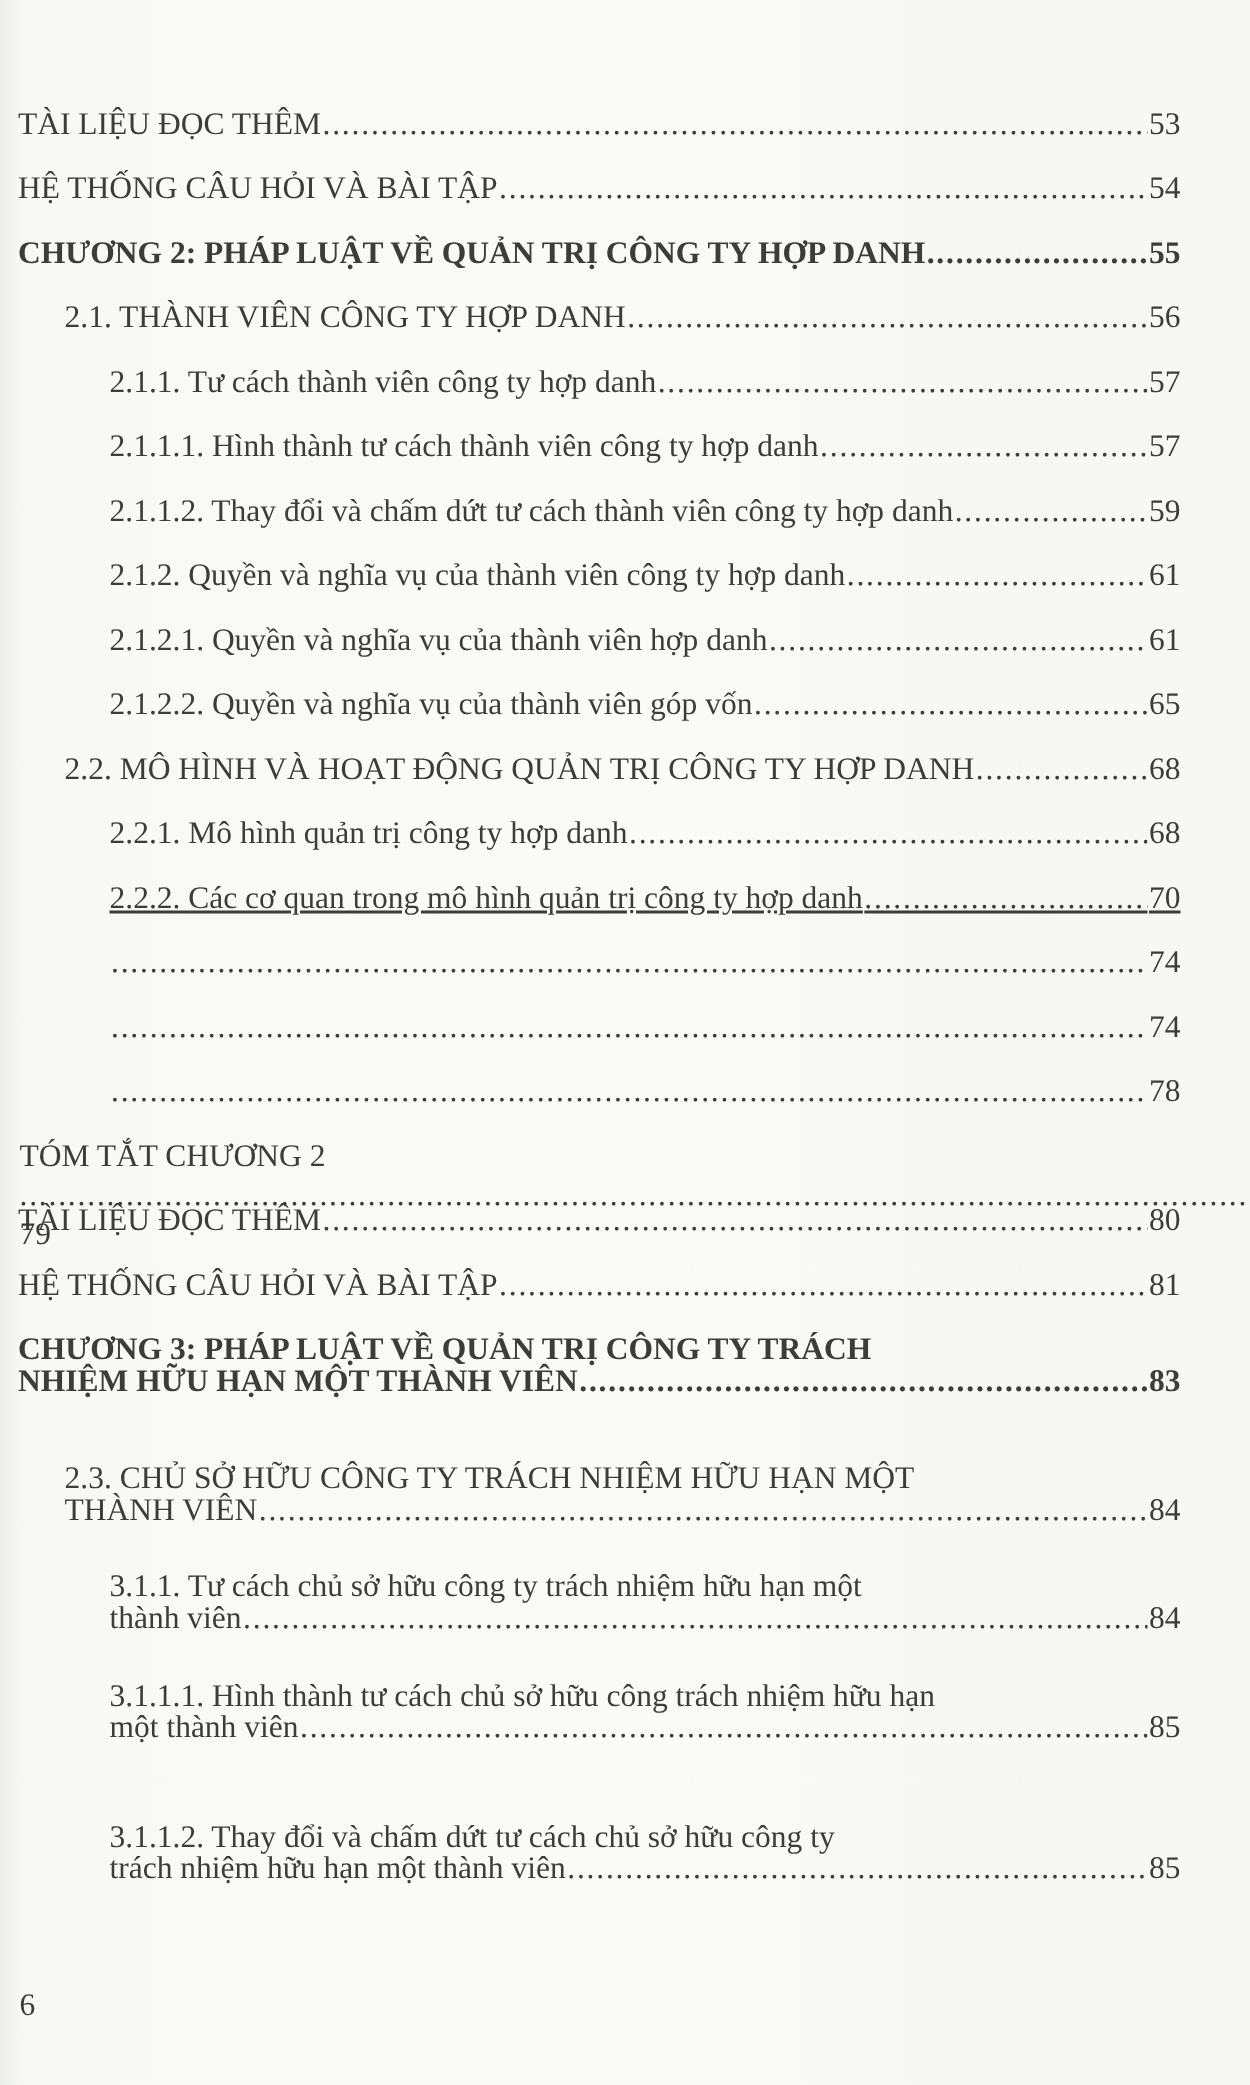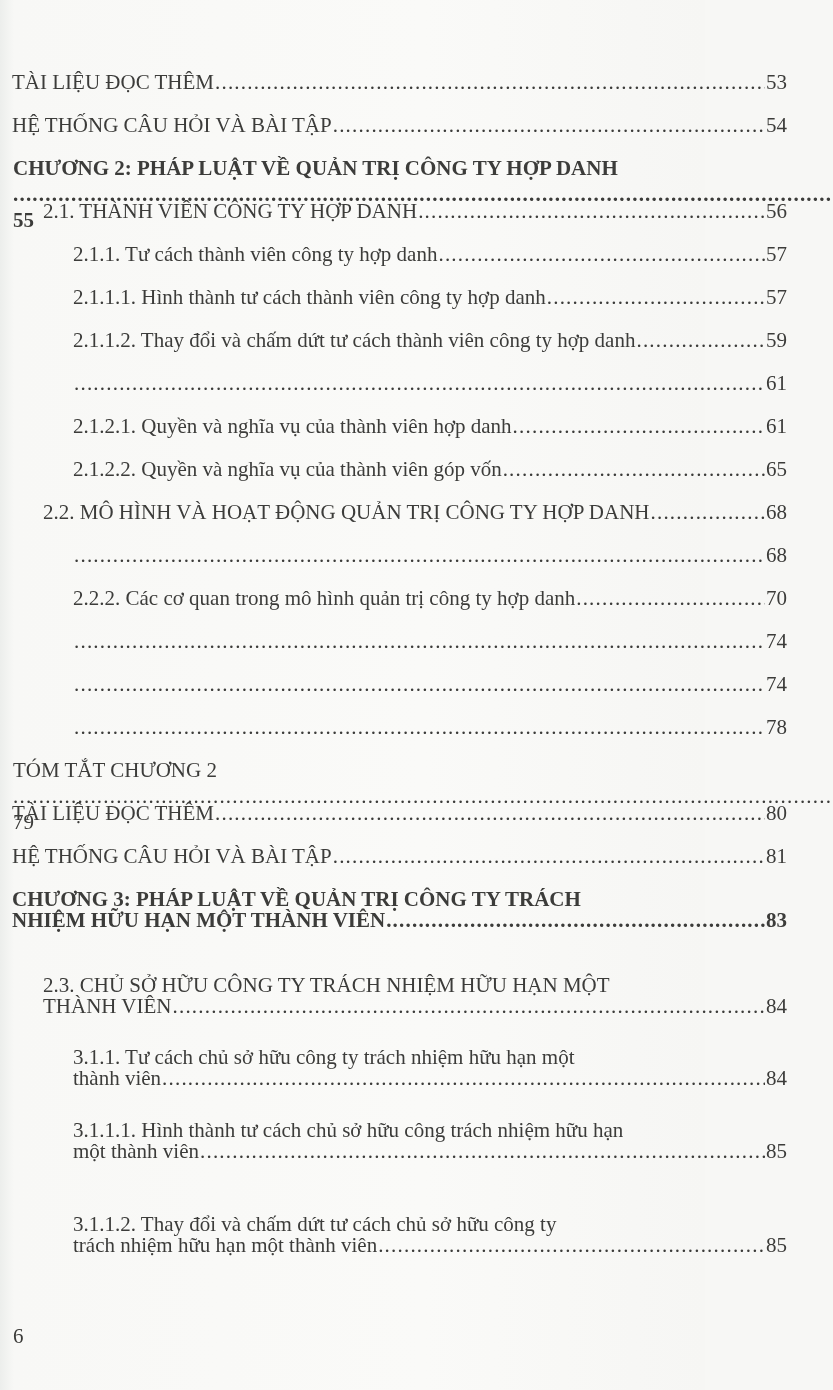--- a/index.html
+++ b/index.html
@@ -50,21 +50,21 @@
         </div>
       </div>
       <div class="entry">
         <div class="line lvl0" style="top: 112px;">
           <span class="label">HỆ THỐNG CÂU HỎI VÀ BÀI TẬP</span>
           <span class="leader"></span>
           <span class="page-num">54</span>
         </div>
       </div>
       <div class="entry bold">
-        <div class="line lvl0" style="top: 155px; flex-direction: column;">
+        <div class="line lvl0" style="top: 155px;">
           <span class="label">CHƯƠNG 2: PHÁP LUẬT VỀ QUẢN TRỊ CÔNG TY HỢP DANH</span>
           <span class="leader"></span>
           <span class="page-num">55</span>
         </div>
       </div>
       <div class="entry">
         <div class="line lvl1" style="top: 198px;">
           <span class="label">2.1. THÀNH VIÊN CÔNG TY HỢP DANH</span>
           <span class="leader"></span>
           <span class="page-num">56</span>
@@ -86,20 +86,21 @@
       </div>
       <div class="entry">
         <div class="line lvl2" style="top: 327px; font-family: Liberation Serif, serif;">
           <span class="label">2.1.1.2. Thay đổi và chấm dứt tư cách thành viên công ty hợp danh</span>
           <span class="leader"></span>
           <span class="page-num">59</span>
         </div>
       </div>
       <div class="entry">
         <div class="line lvl2" style="top: 370px;">
+          <span class="label">2.1.2. Quyền và nghĩa vụ của thành viên công ty hợp danh</span>
           <span class="leader"></span>
           <span class="page-num">61</span>
         </div>
       </div>
       <div class="entry">
         <div class="line lvl2" style="top: 413px;">
           <span class="label">2.1.2.1. Quyền và nghĩa vụ của thành viên hợp danh</span>
           <span class="leader"></span>
           <span class="page-num">61</span>
         </div>
@@ -113,26 +114,27 @@
       </div>
       <div class="entry">
         <div class="line lvl1" style="top: 499px;">
           <span class="label">2.2. MÔ HÌNH VÀ HOẠT ĐỘNG QUẢN TRỊ CÔNG TY HỢP DANH</span>
           <span class="leader"></span>
           <span class="page-num">68</span>
         </div>
       </div>
       <div class="entry">
         <div class="line lvl2" style="top: 542px;">
+          <span class="label">2.2.1. Mô hình quản trị công ty hợp danh</span>
           <span class="leader"></span>
           <span class="page-num">68</span>
         </div>
       </div>
       <div class="entry">
-        <div class="line lvl2" style="top: 585px;">
+        <div class="line lvl2" style="top: 585px; text-decoration: underline;">
           <span class="label">2.2.2. Các cơ quan trong mô hình quản trị công ty hợp danh</span>
           <span class="leader"></span>
           <span class="page-num">70</span>
         </div>
       </div>
       <div class="entry">
         <div class="line lvl2" style="top: 628px;">
           <span class="leader"></span>
           <span class="page-num">74</span>
         </div>

